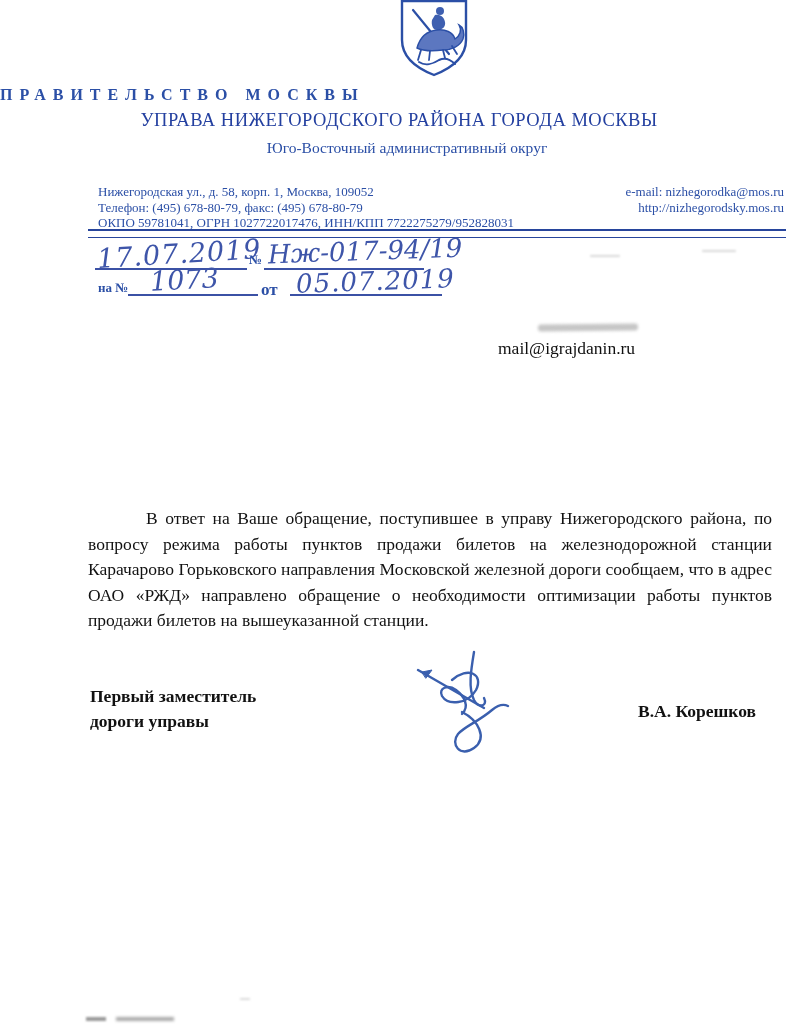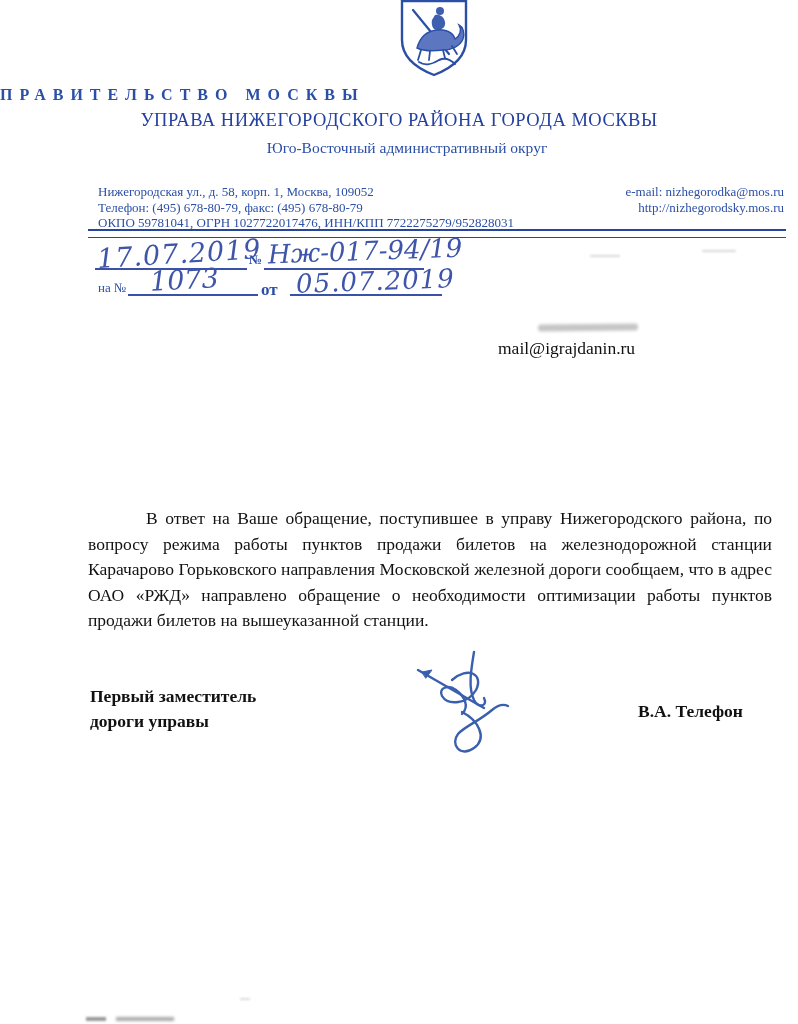--- a/index.html
+++ b/index.html
@@ -27,21 +27,21 @@
   .contact-right{right:14px;top:184px;color:#2b4fa6;font-size:13px;line-height:15.5px;text-align:right;}
   .double-rule{left:88px;top:229px;width:698px;height:6px;
     border-top:2.5px solid #27459c;border-bottom:1.5px solid #27459c;}
   
   .hw{font-family:"DejaVu Serif", serif;font-style:italic;color:#3e55a9;white-space:nowrap;}
   .hw-date1{left:97px;top:238px;font-size:27px;transform:rotate(-3.5deg);letter-spacing:1px;}
   .num-label{left:249px;top:252px;color:#2b4fa6;font-size:13px;font-weight:bold;}
   .hw-num1{left:268px;top:236px;font-size:26px;transform:rotate(-2deg);}
   .ul-a{left:95px;top:268px;width:152px;border-bottom:2px solid #3b51a5;}
   .ul-b{left:264px;top:268px;width:160px;border-bottom:2px solid #3b51a5;}
-  .reply-label{left:98px;top:280px;color:#2b4fa6;font-size:13px;font-weight:normal;}
+  .reply-label{left:98px;top:280px;color:#2b4fa6;font-size:13px;font-weight:bold;}
   .hw-reply-num{left:150px;top:264px;font-size:27px;transform:rotate(-3deg);}
   .ot-label{left:261px;top:280px;color:#2b4fa6;font-size:17px;font-weight:bold;}
   .hw-reply-date{left:296px;top:266px;font-size:26px;transform:rotate(-2deg);letter-spacing:1px;}
   .ul-c{left:128px;top:294px;width:130px;border-bottom:2px solid #3b51a5;}
   .ul-d{left:290px;top:294px;width:152px;border-bottom:2px solid #3b51a5;}
   .artifact{background:#d9d9d9;filter:blur(1px);border-radius:2px;}
   .dash1{left:590px;top:255px;width:30px;height:2px;}
   .dash2{left:702px;top:250px;width:34px;height:2px;}
   
   .redaction{left:538px;top:324px;width:100px;height:7px;background:#c6c6c6;
@@ -130,19 +130,19 @@
       <g fill="none" stroke="#3a5fae" stroke-width="2.4" stroke-linecap="round">
         <path d="M10,22 L76,60"></path>
         <path d="M14,24 L24,22 L18,30 Z" fill="#3a5fae" stroke-width="1"></path>
         <path d="M66,4 C63,22 60,40 66,52 C71,61 80,58 76,50"></path>
         <path d="M44,32 C60,18 76,26 68,42 C60,56 40,58 34,48 C30,40 40,36 48,42 C56,48 62,58 54,66"></path>
         <path d="M54,64 C70,72 80,90 66,100 C52,110 42,96 50,86 C57,78 70,74 84,62 C90,57 96,56 100,58"></path>
       </g>
     </svg>
   </div>
 
-  <div class="abs signer-name">В.А. Телефон</div>
+  <div class="abs signer-name">В.А. Корешков</div>
 
   <div class="abs frag1"></div>
   <div class="abs frag2"></div>
   <div class="abs frag3"></div>
 
 </div>
 
 </body></html>

